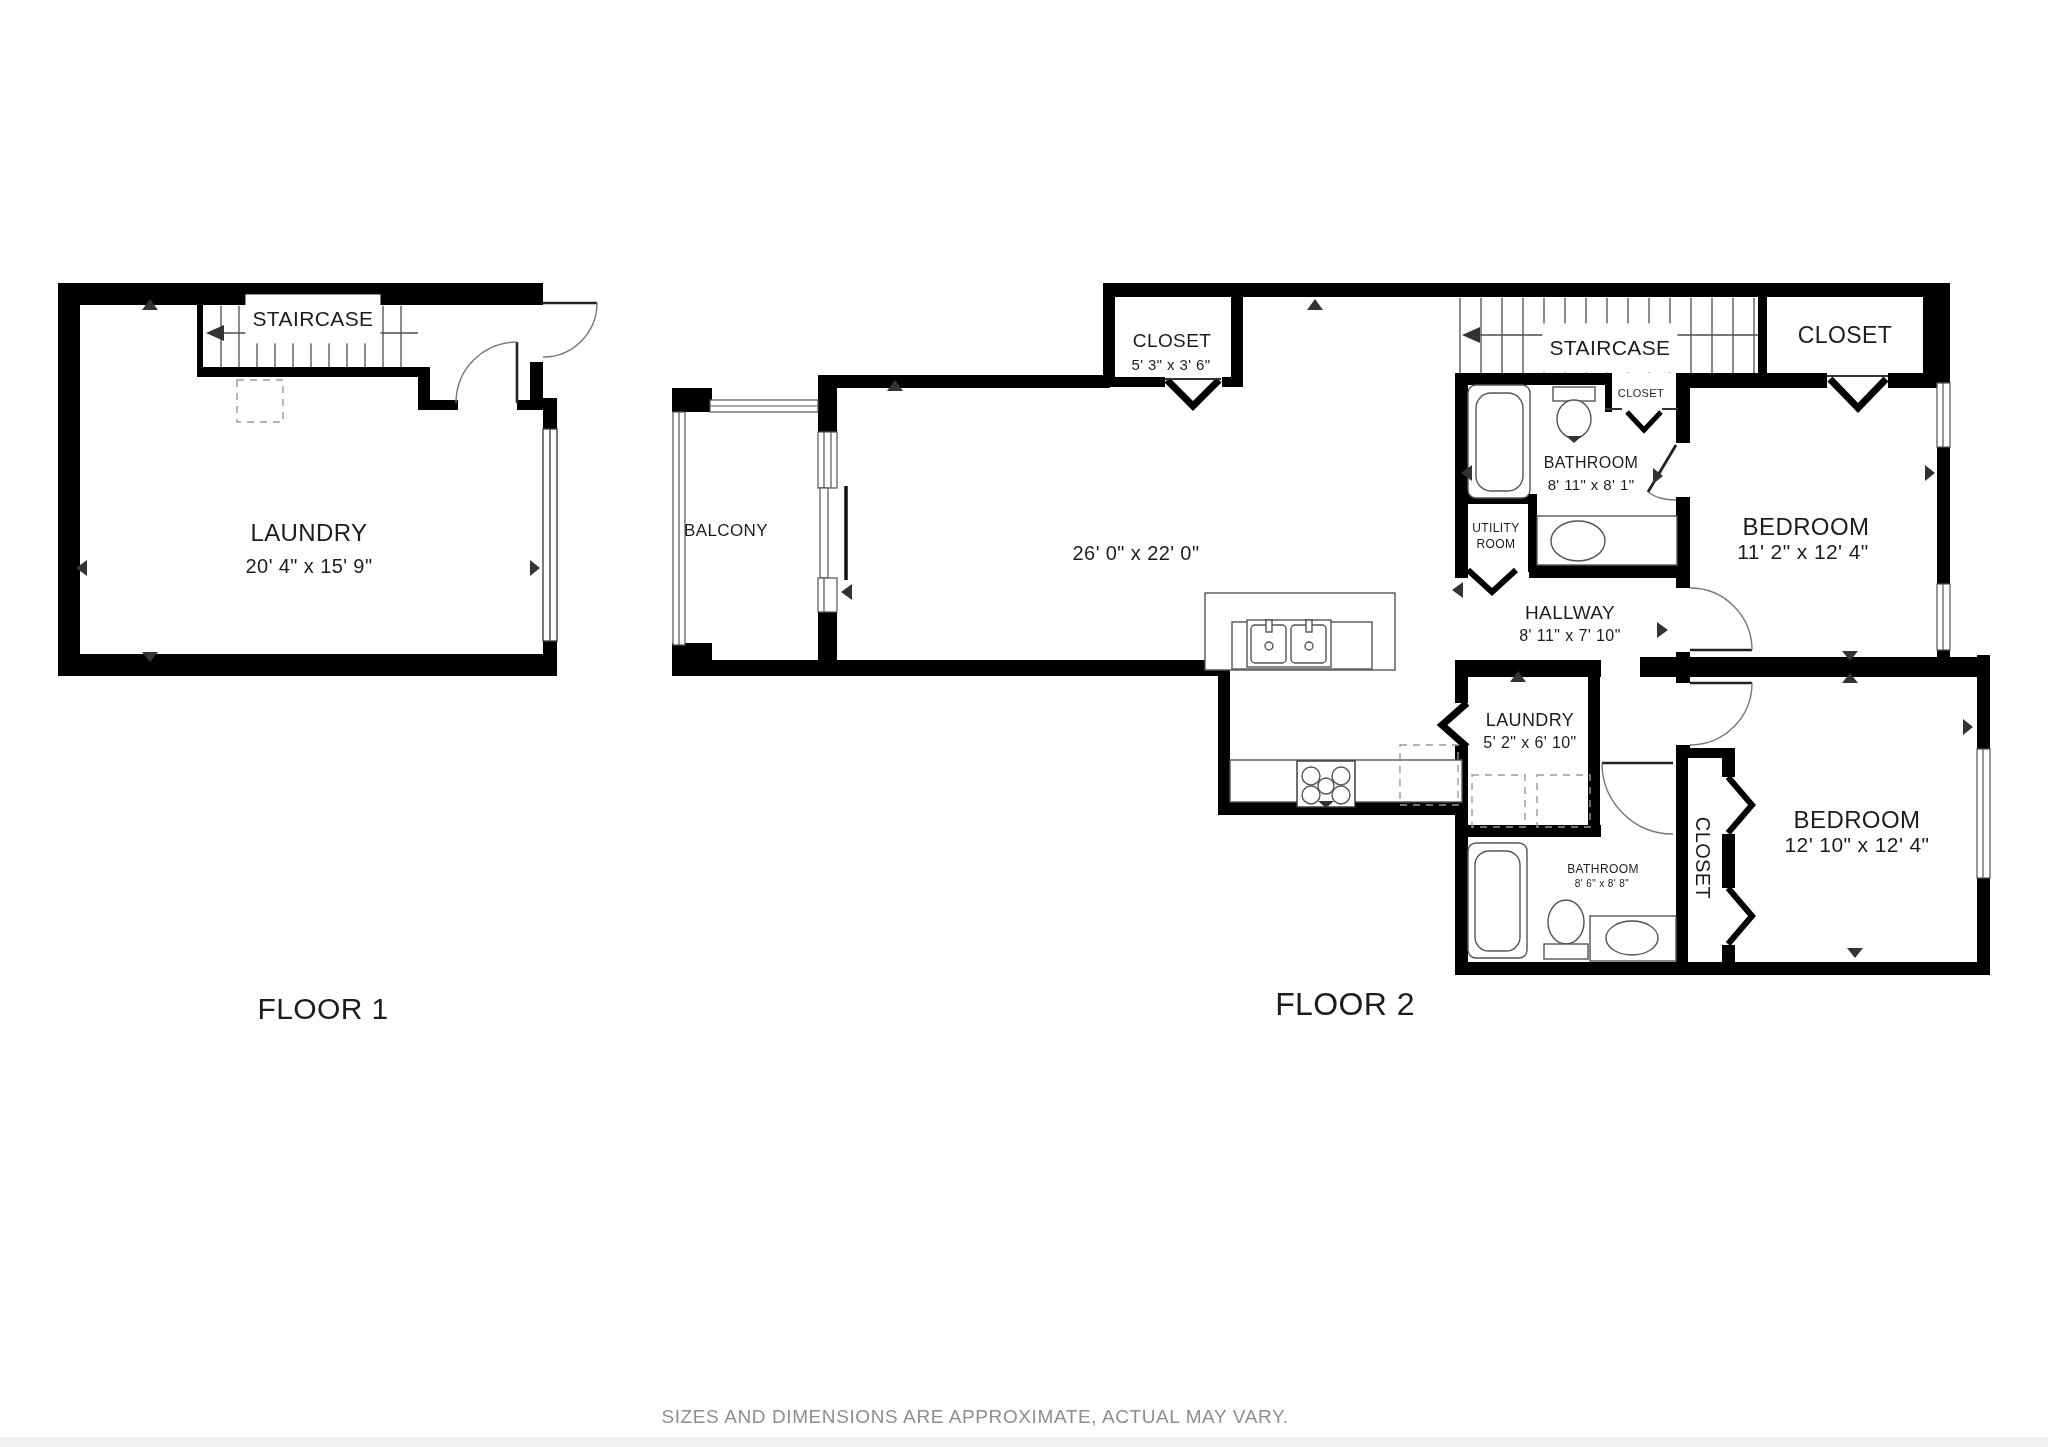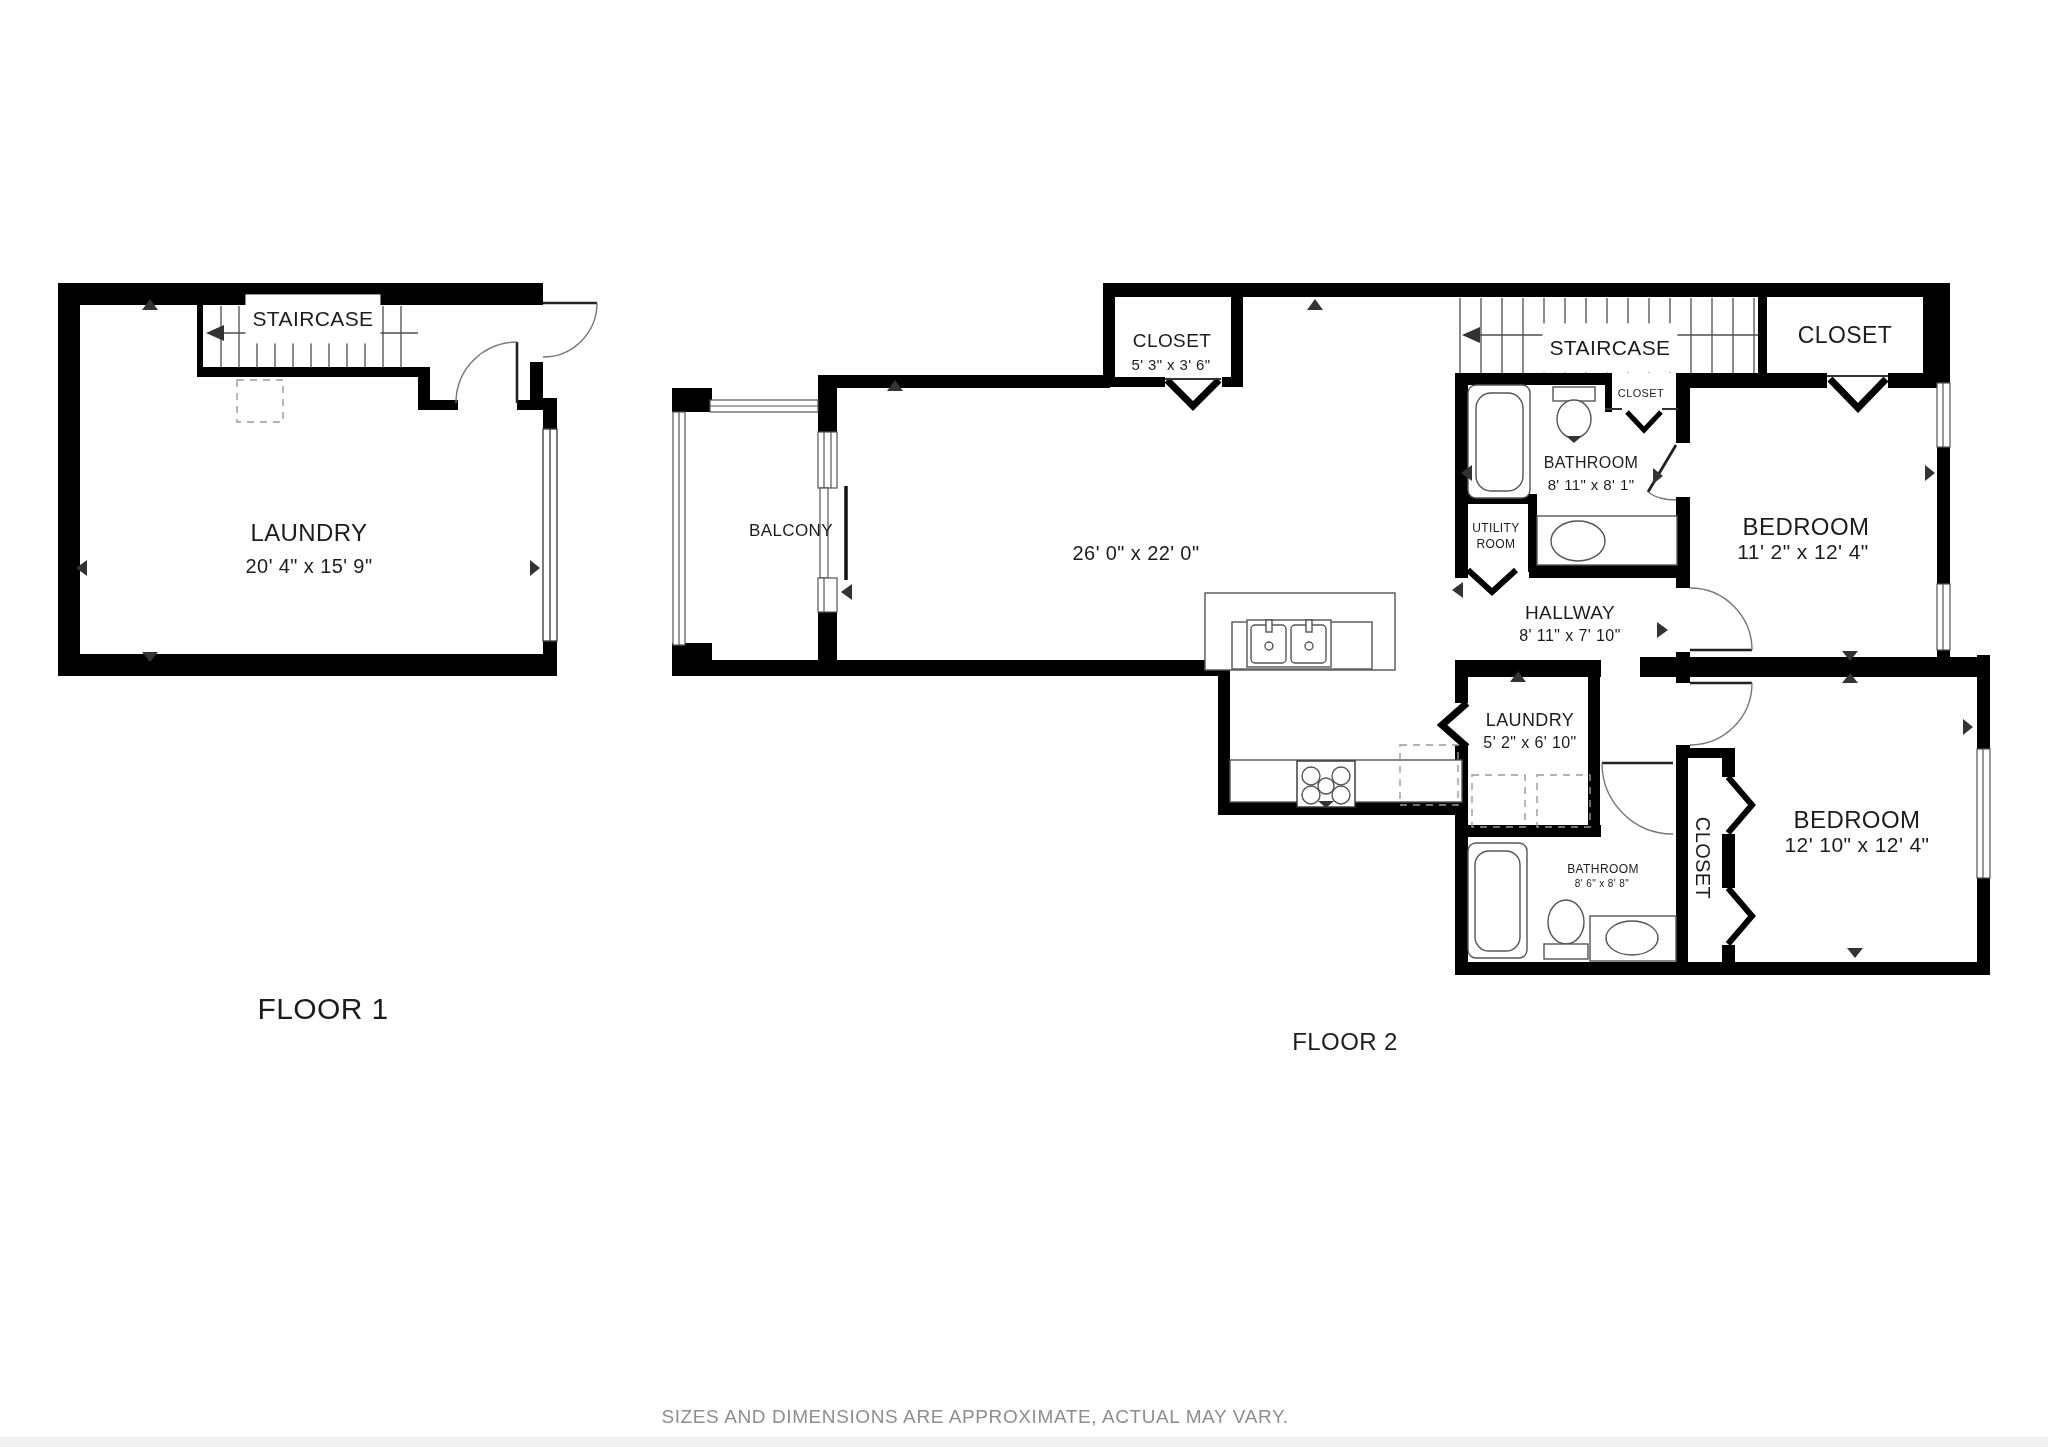--- a/index.html
+++ b/index.html
@@ -259,40 +259,40 @@
     <polygon points="1663,476 1653,468 1653,484"></polygon>
     <polygon points="841,592 852,584 852,600"></polygon>
   </g>
 </svg>
 
   <div class="lbl" style="left:309px;top:533px;font-size:24px">LAUNDRY</div>
   <div class="lbl" style="left:309px;top:566px;font-size:20px">20' 4" x 15' 9"</div>
   <div class="lbl bgwhite" style="left:313px;top:319px;font-size:21px">STAIRCASE</div>
   <div class="lbl" style="left:323px;top:1009px;font-size:30px">FLOOR 1</div>
 
-  <div class="lbl" style="left:791px;top:531px;font-size:17px">BALCONY</div>
+  <div class="lbl" style="left:726px;top:531px;font-size:17px">BALCONY</div>
   <div class="lbl" style="left:1136px;top:553px;font-size:20px">26' 0" x 22' 0"</div>
   <div class="lbl" style="left:1172px;top:341px;font-size:19px">CLOSET</div>
   <div class="lbl" style="left:1171px;top:365px;font-size:15px">5' 3" x 3' 6"</div>
   <div class="lbl bgwhite" style="left:1610px;top:348px;font-size:21px">STAIRCASE</div>
   <div class="lbl" style="left:1845px;top:336px;font-size:23px">CLOSET</div>
   <div class="lbl" style="left:1641px;top:394px;font-size:11px">CLOSET</div>
   <div class="lbl" style="left:1591px;top:463px;font-size:16px">BATHROOM</div>
   <div class="lbl" style="left:1591px;top:485px;font-size:15px">8' 11" x 8' 1"</div>
   <div class="lbl wrap" style="left:1496px;top:536px;font-size:12px">UTILITY ROOM</div>
   <div class="lbl" style="left:1570px;top:613px;font-size:19px">HALLWAY</div>
   <div class="lbl" style="left:1570px;top:636px;font-size:16px">8' 11" x 7' 10"</div>
   <div class="lbl" style="left:1530px;top:721px;font-size:18px">LAUNDRY</div>
   <div class="lbl" style="left:1530px;top:743px;font-size:16px">5' 2" x 6' 10"</div>
   <div class="lbl" style="left:1603px;top:869px;font-size:12px">BATHROOM</div>
   <div class="lbl" style="left:1602px;top:884px;font-size:10px">8' 6" x 8' 8"</div>
   <div class="lbl rot90" style="left:1703px;top:858px;font-size:20px">CLOSET</div>
   <div class="lbl" style="left:1806px;top:527px;font-size:24px">BEDROOM</div>
   <div class="lbl" style="left:1803px;top:552px;font-size:21px">11' 2" x 12' 4"</div>
   <div class="lbl" style="left:1857px;top:820px;font-size:24px">BEDROOM</div>
   <div class="lbl" style="left:1857px;top:845px;font-size:21px">12' 10" x 12' 4"</div>
-  <div class="lbl" style="left:1345px;top:1042px;font-size:24px">FLOOR 2</div>
+  <div class="lbl" style="left:1345px;top:1004px;font-size:32px">FLOOR 2</div>
 
   <div class="lbl" style="left:975px;top:1417px;font-size:19px;color:#8e8e8e;letter-spacing:.6px">SIZES AND DIMENSIONS ARE APPROXIMATE, ACTUAL MAY VARY.</div>
 
 
   <div class="footer-strip"></div>
 </div>
 
 </body></html>

